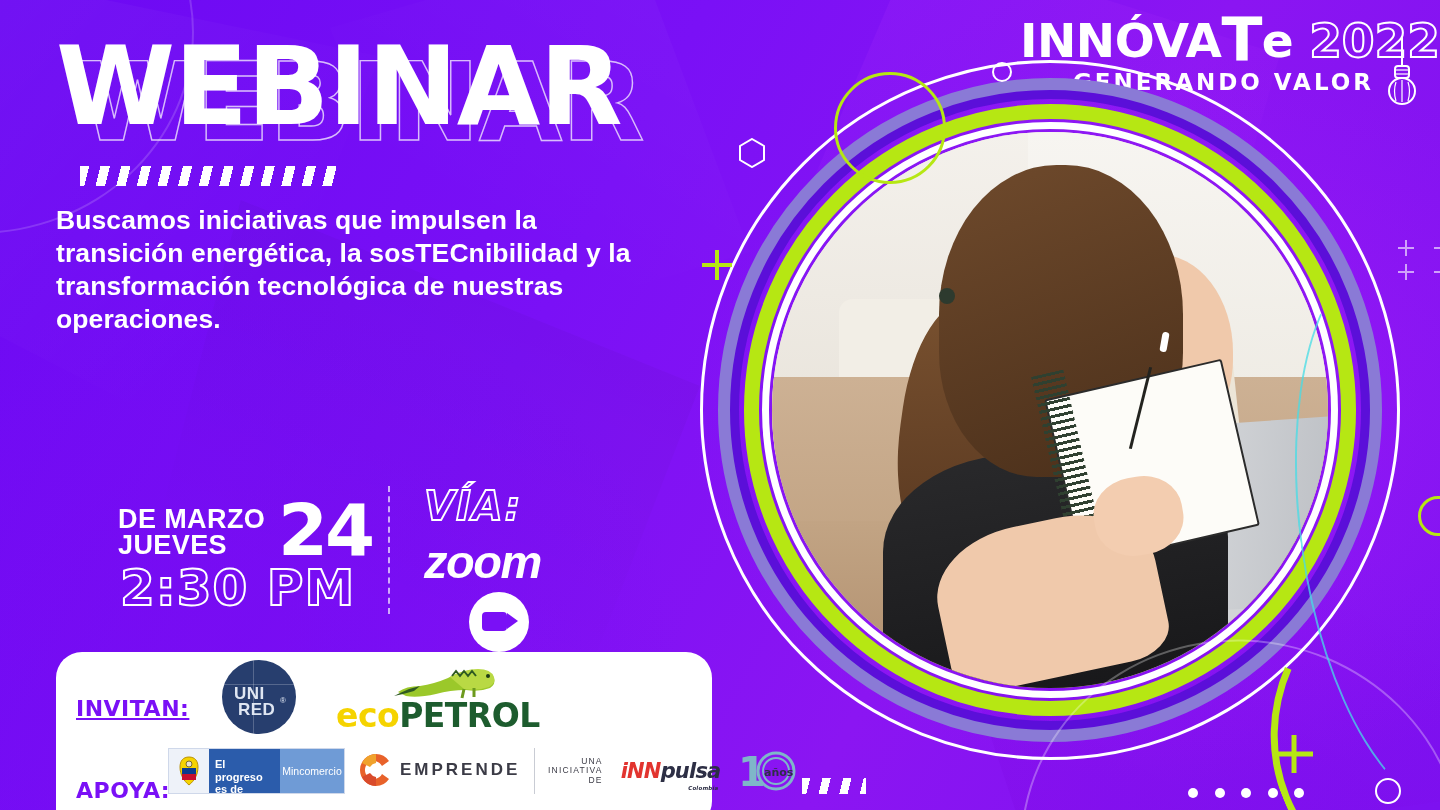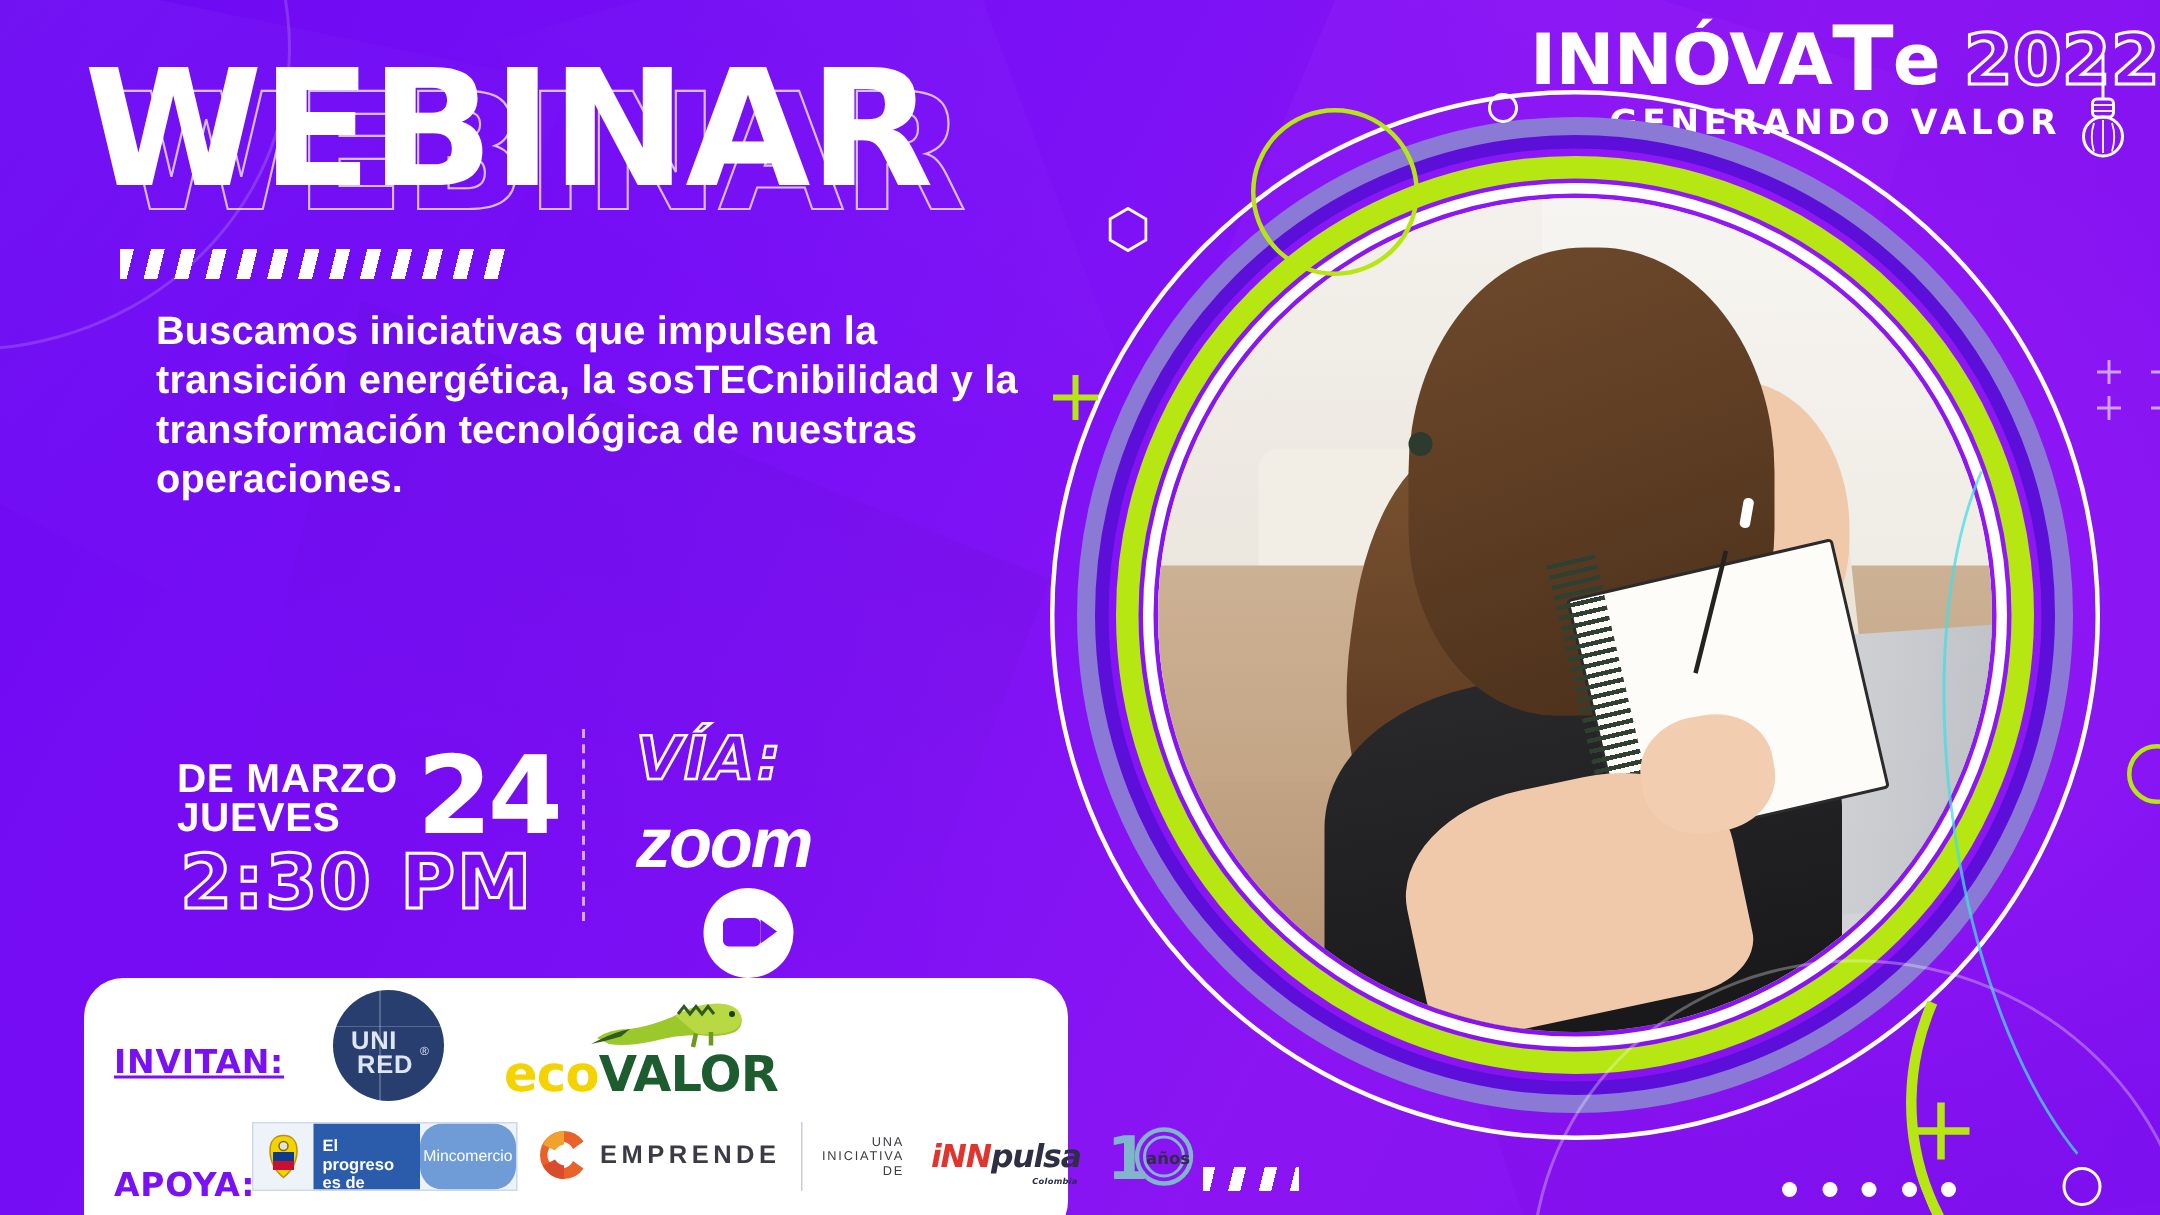--- a/index.html
+++ b/index.html
@@ -42,21 +42,20 @@
   }
   .title.solid{color:#fff;}
   .slashes{position:absolute;left:80px;top:166px;width:258px;height:20px;
     background:repeating-linear-gradient(104deg,#fff 0 9px,transparent 9px 20px);}
 
   
   .lead{
     position:absolute;left:56px;top:204px;width:600px;
     color:#fff;font-size:26.5px;line-height:33px;font-weight:bold;
     letter-spacing:.1px;
-    margin-left:48px;
   }
 
   
   .datezone{position:absolute;left:118px;top:492px;width:280px;height:130px;}
   .dayline{position:absolute;left:0;top:14px;width:180px;color:#fff;font-weight:bold;
     font-size:27px;line-height:26px;letter-spacing:.4px;text-align:left;}
   .daynum{position:absolute;left:160px;top:-8px;color:#fff;font-weight:bold;font-size:72px;
     line-height:92px;letter-spacing:-3px;font-family:"DejaVu Sans", sans-serif;}
   .hour{position:absolute;left:2px;top:70px;font-size:50px;line-height:52px;font-weight:bold;
     letter-spacing:1px;color:transparent;-webkit-text-stroke:2px #fff;
@@ -96,21 +95,21 @@
   .ecop .eco{color:#f5d300;}
   .ecop .petrol{color:#1d5c2e;}
   .ecop .iguana{position:absolute;left:54px;top:-8px;width:112px;height:40px;}
 
   .mincom{position:absolute;left:112px;top:96px;width:175px;height:44px;
     border:1px solid #cfd8ea;display:flex;overflow:hidden;background:#eef2f9;}
   .mincom .seal{width:40px;display:flex;align-items:center;justify-content:center;background:#eef2f9;}
   .mincom .p1{flex:1;background:#2b5cab;color:#fff;font-size:11px;line-height:12.5px;font-weight:bold;
     padding:9px 6px;box-sizing:border-box;}
   .mincom .p2{width:64px;background:#6f9bd6;color:#fff;font-size:10.5px;display:flex;align-items:center;
-    justify-content:center;border-radius:15px;}
+    justify-content:center;}
 
   .emprende{position:absolute;left:302px;top:100px;display:flex;align-items:center;gap:6px;font-weight:bold;}
   .emprende .cmark{width:36px;height:36px;}
   .emprende .etext{font-size:17px;letter-spacing:3px;color:#3b3b46;font-family:"Liberation Sans",sans-serif;}
 
   .divline{position:absolute;left:478px;top:96px;width:1px;height:46px;background:#c9ccd4;}
 
   .innp{position:absolute;left:492px;top:98px;display:flex;align-items:center;gap:18px;}
   .innp .una{font-size:8.5px;line-height:9.5px;letter-spacing:1.2px;color:#3b3b46;text-align:right;}
   .innp .brand{position:relative;font-size:21px;font-weight:bold;font-family:"DejaVu Sans",sans-serif;letter-spacing:-.8px;}
@@ -256,21 +255,21 @@
 
     <div class="ecop">
       <svg class="iguana" viewBox="0 0 112 40">
         <path d="M8 30 Q16 24 30 24 Q44 22 58 16 Q72 8 86 8 Q100 8 104 16 Q106 22 100 26 Q90 30 76 28 Q60 28 46 32 Q28 36 16 34 Z" fill="#9bc82a"></path>
         <path d="M60 15 Q74 7 88 7 Q101 7 104 15 Q106 21 99 25 Q88 29 74 27 Z" fill="#b9d944"></path>
         <path d="M30 24 Q20 26 10 31 L4 34 Q14 32 24 29 Z" fill="#2f5a22"></path>
         <path d="M62 14 L66 9 L70 14 L74 9 L78 14 L82 9 L86 14" fill="none" stroke="#2f5a22" stroke-width="2"></path>
         <circle cx="98" cy="14" r="2" fill="#1d3b14"></circle>
         <path d="M74 27 L72 36 M84 26 L84 35" stroke="#6d9a1e" stroke-width="3"></path>
       </svg>
-      <div class="word"><span class="eco">eco</span><span class="petrol">VALOR</span></div>
+      <div class="word"><span class="eco">eco</span><span class="petrol">PETROL</span></div>
     </div>
 
     <div class="mincom">
       <div class="seal">
         <svg width="22" height="30" viewBox="0 0 22 30">
           <path d="M11 1 C5 1 2 5 2 11 C2 19 6 25 11 29 C16 25 20 19 20 11 C20 5 17 1 11 1Z" fill="#f5d300" stroke="#b9920a" stroke-width="1"></path>
           <rect x="4" y="12" width="14" height="6" fill="#0b3b8f"></rect>
           <rect x="4" y="18" width="14" height="6" fill="#c8102e"></rect>
           <circle cx="11" cy="8" r="3" fill="#e8e2cf" stroke="#7a6a2c" stroke-width="1"></circle>
         </svg>

